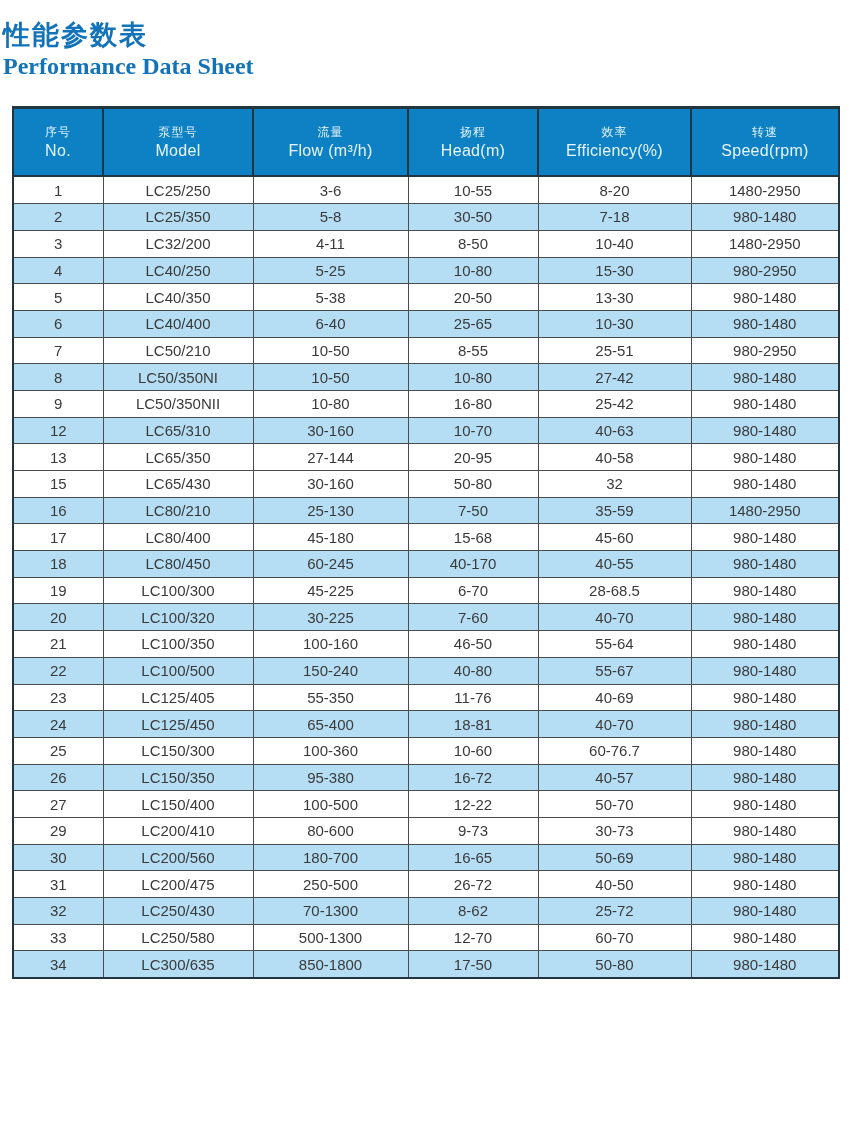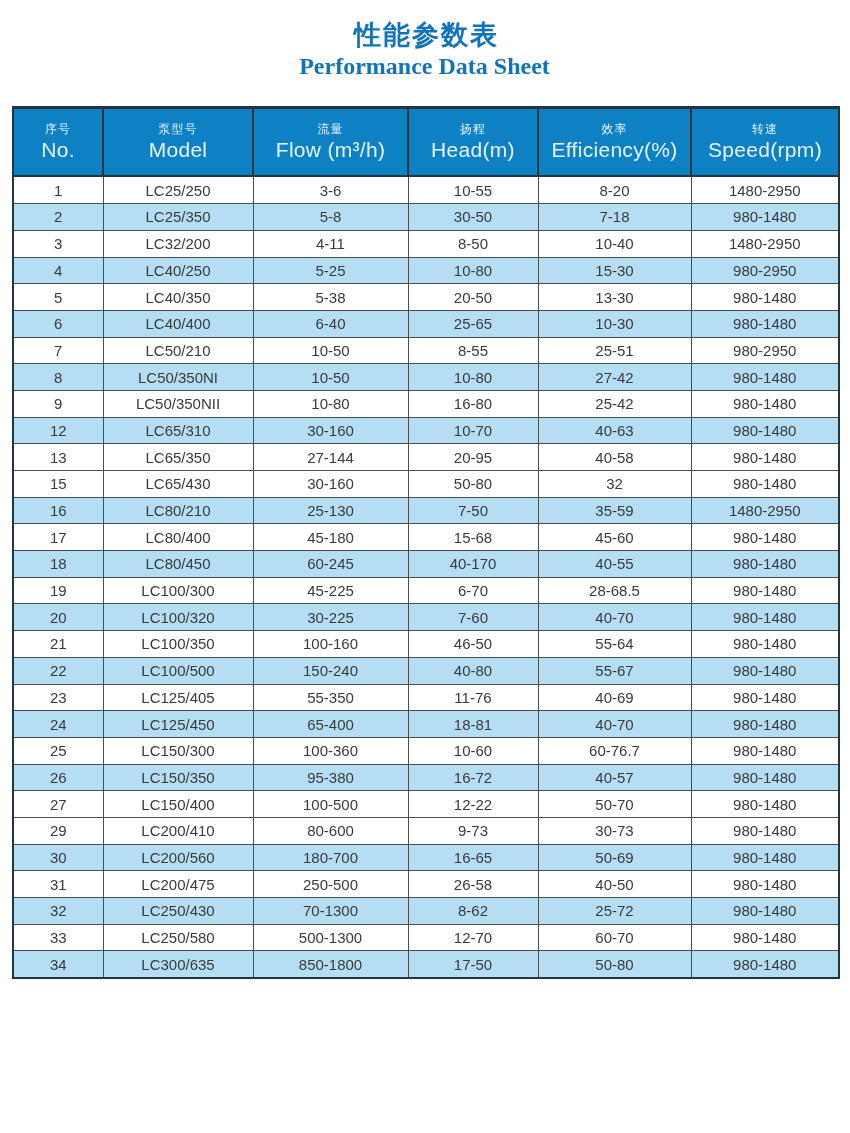--- a/index.html
+++ b/index.html
@@ -13,21 +13,21 @@
     --text:#3a3a3a;
   }
   html,body{margin:0;padding:0;background:#ffffff;}
   body{
     width:850px;height:1133px;
     font-family:"Liberation Sans","DejaVu Sans",sans-serif;
     color:var(--text);
     overflow:hidden;
   }
   .page{width:850px;height:1133px;box-sizing:border-box;}
-  .title-block{padding:20px 0 0 3px;text-align:center;}
+  .title-block{padding:20px 0 0 3px;}
   .title-zh{
     margin:0;
     font-family:"Liberation Serif","DejaVu Serif",serif;
     font-size:27px;font-weight:bold;
     color:var(--title-color);
     letter-spacing:2px;
     line-height:1.15;
   }
   .title-en{
     margin:2px 4px 0 0;
@@ -49,21 +49,21 @@
     color:var(--header-text);
     font-weight:500;
     height:66px;
     padding:0;
     border-left:2px solid var(--border-dark);
     border-bottom:2px solid var(--border-dark);
     vertical-align:middle;
   }
   thead th:first-child{border-left:none;}
   thead .zh{font-size:12px;line-height:1.35;letter-spacing:1px;}
-  thead .en{font-size:21px;line-height:1.25;letter-spacing:0.3px;}
+  thead .en{font-size:16px;line-height:1.25;letter-spacing:0.3px;}
   tbody td{
     height:25.7px;
     padding:0 2px;
     text-align:center;
     vertical-align:middle;
     font-size:15px;
     line-height:1;
     border:1px solid var(--border);
     background:var(--row-white);
     white-space:nowrap;
@@ -323,21 +323,21 @@
           <td>LC200/560</td>
           <td>180-700</td>
           <td>16-65</td>
           <td>50-69</td>
           <td>980-1480</td>
         </tr>
         <tr>
           <td>31</td>
           <td>LC200/475</td>
           <td>250-500</td>
-          <td>26-58</td>
+          <td>26-72</td>
           <td>40-50</td>
           <td>980-1480</td>
         </tr>
         <tr class="alt">
           <td>32</td>
           <td>LC250/430</td>
           <td>70-1300</td>
           <td>8-62</td>
           <td>25-72</td>
           <td>980-1480</td>

